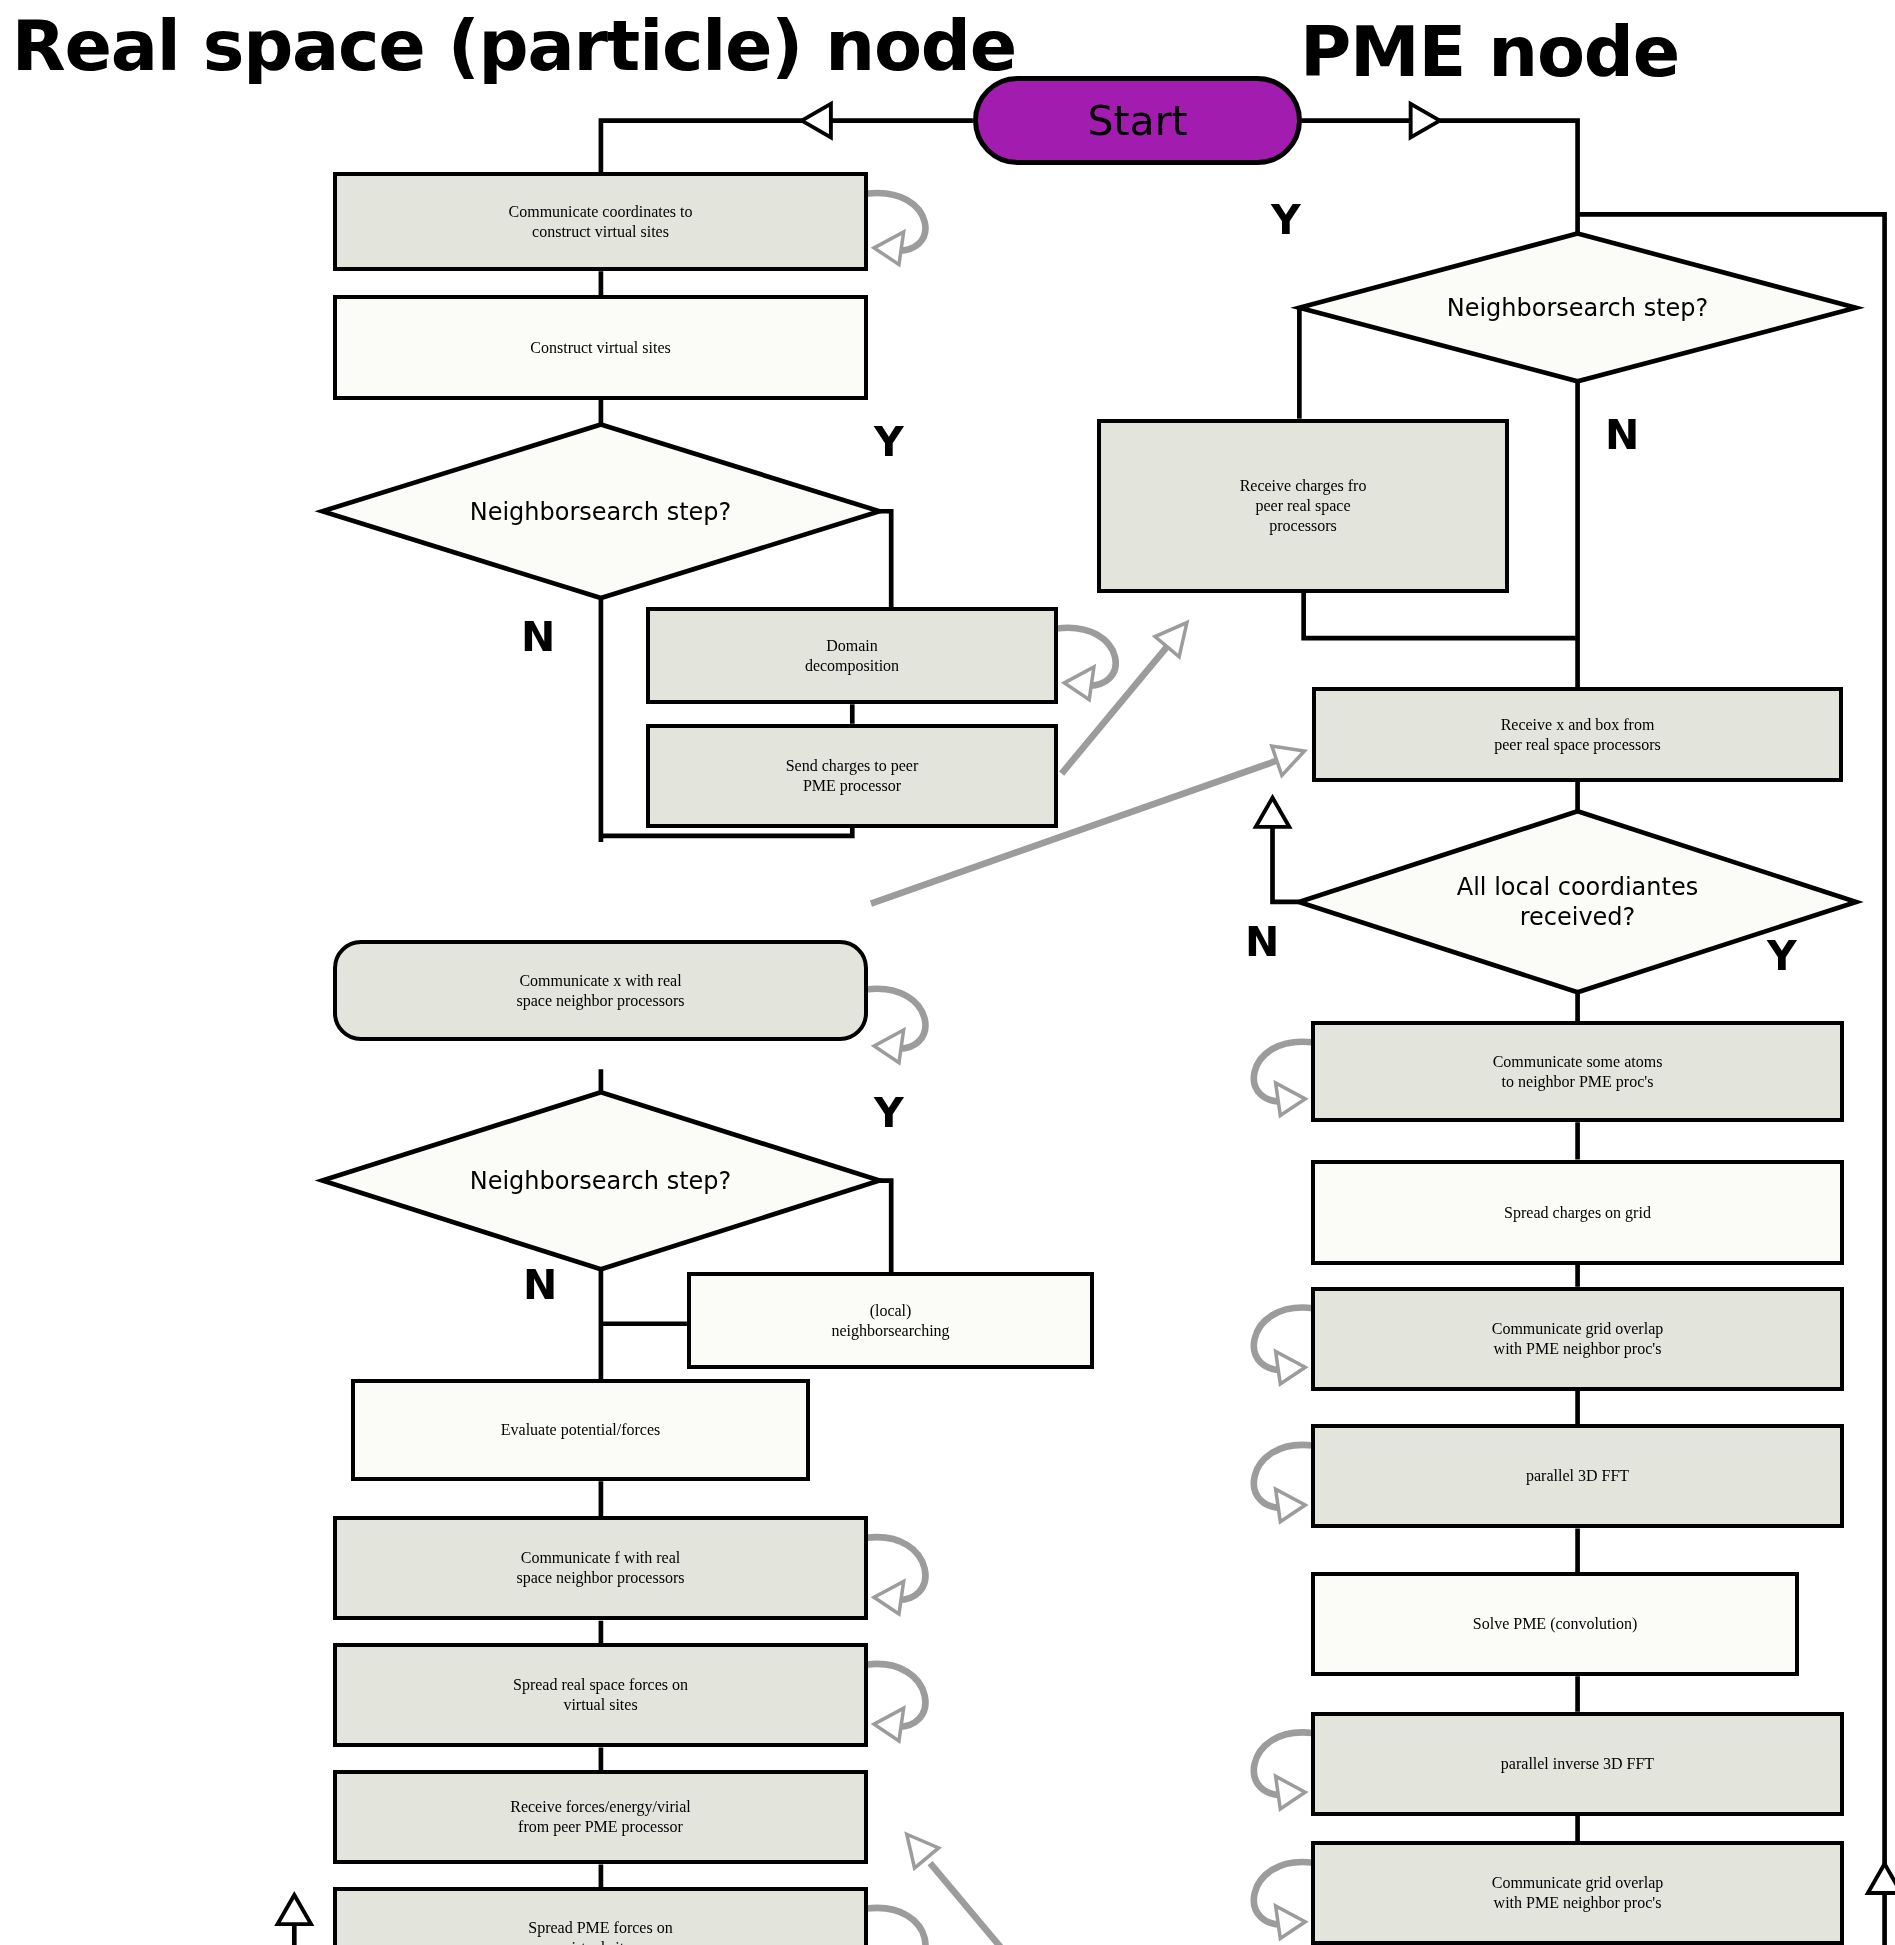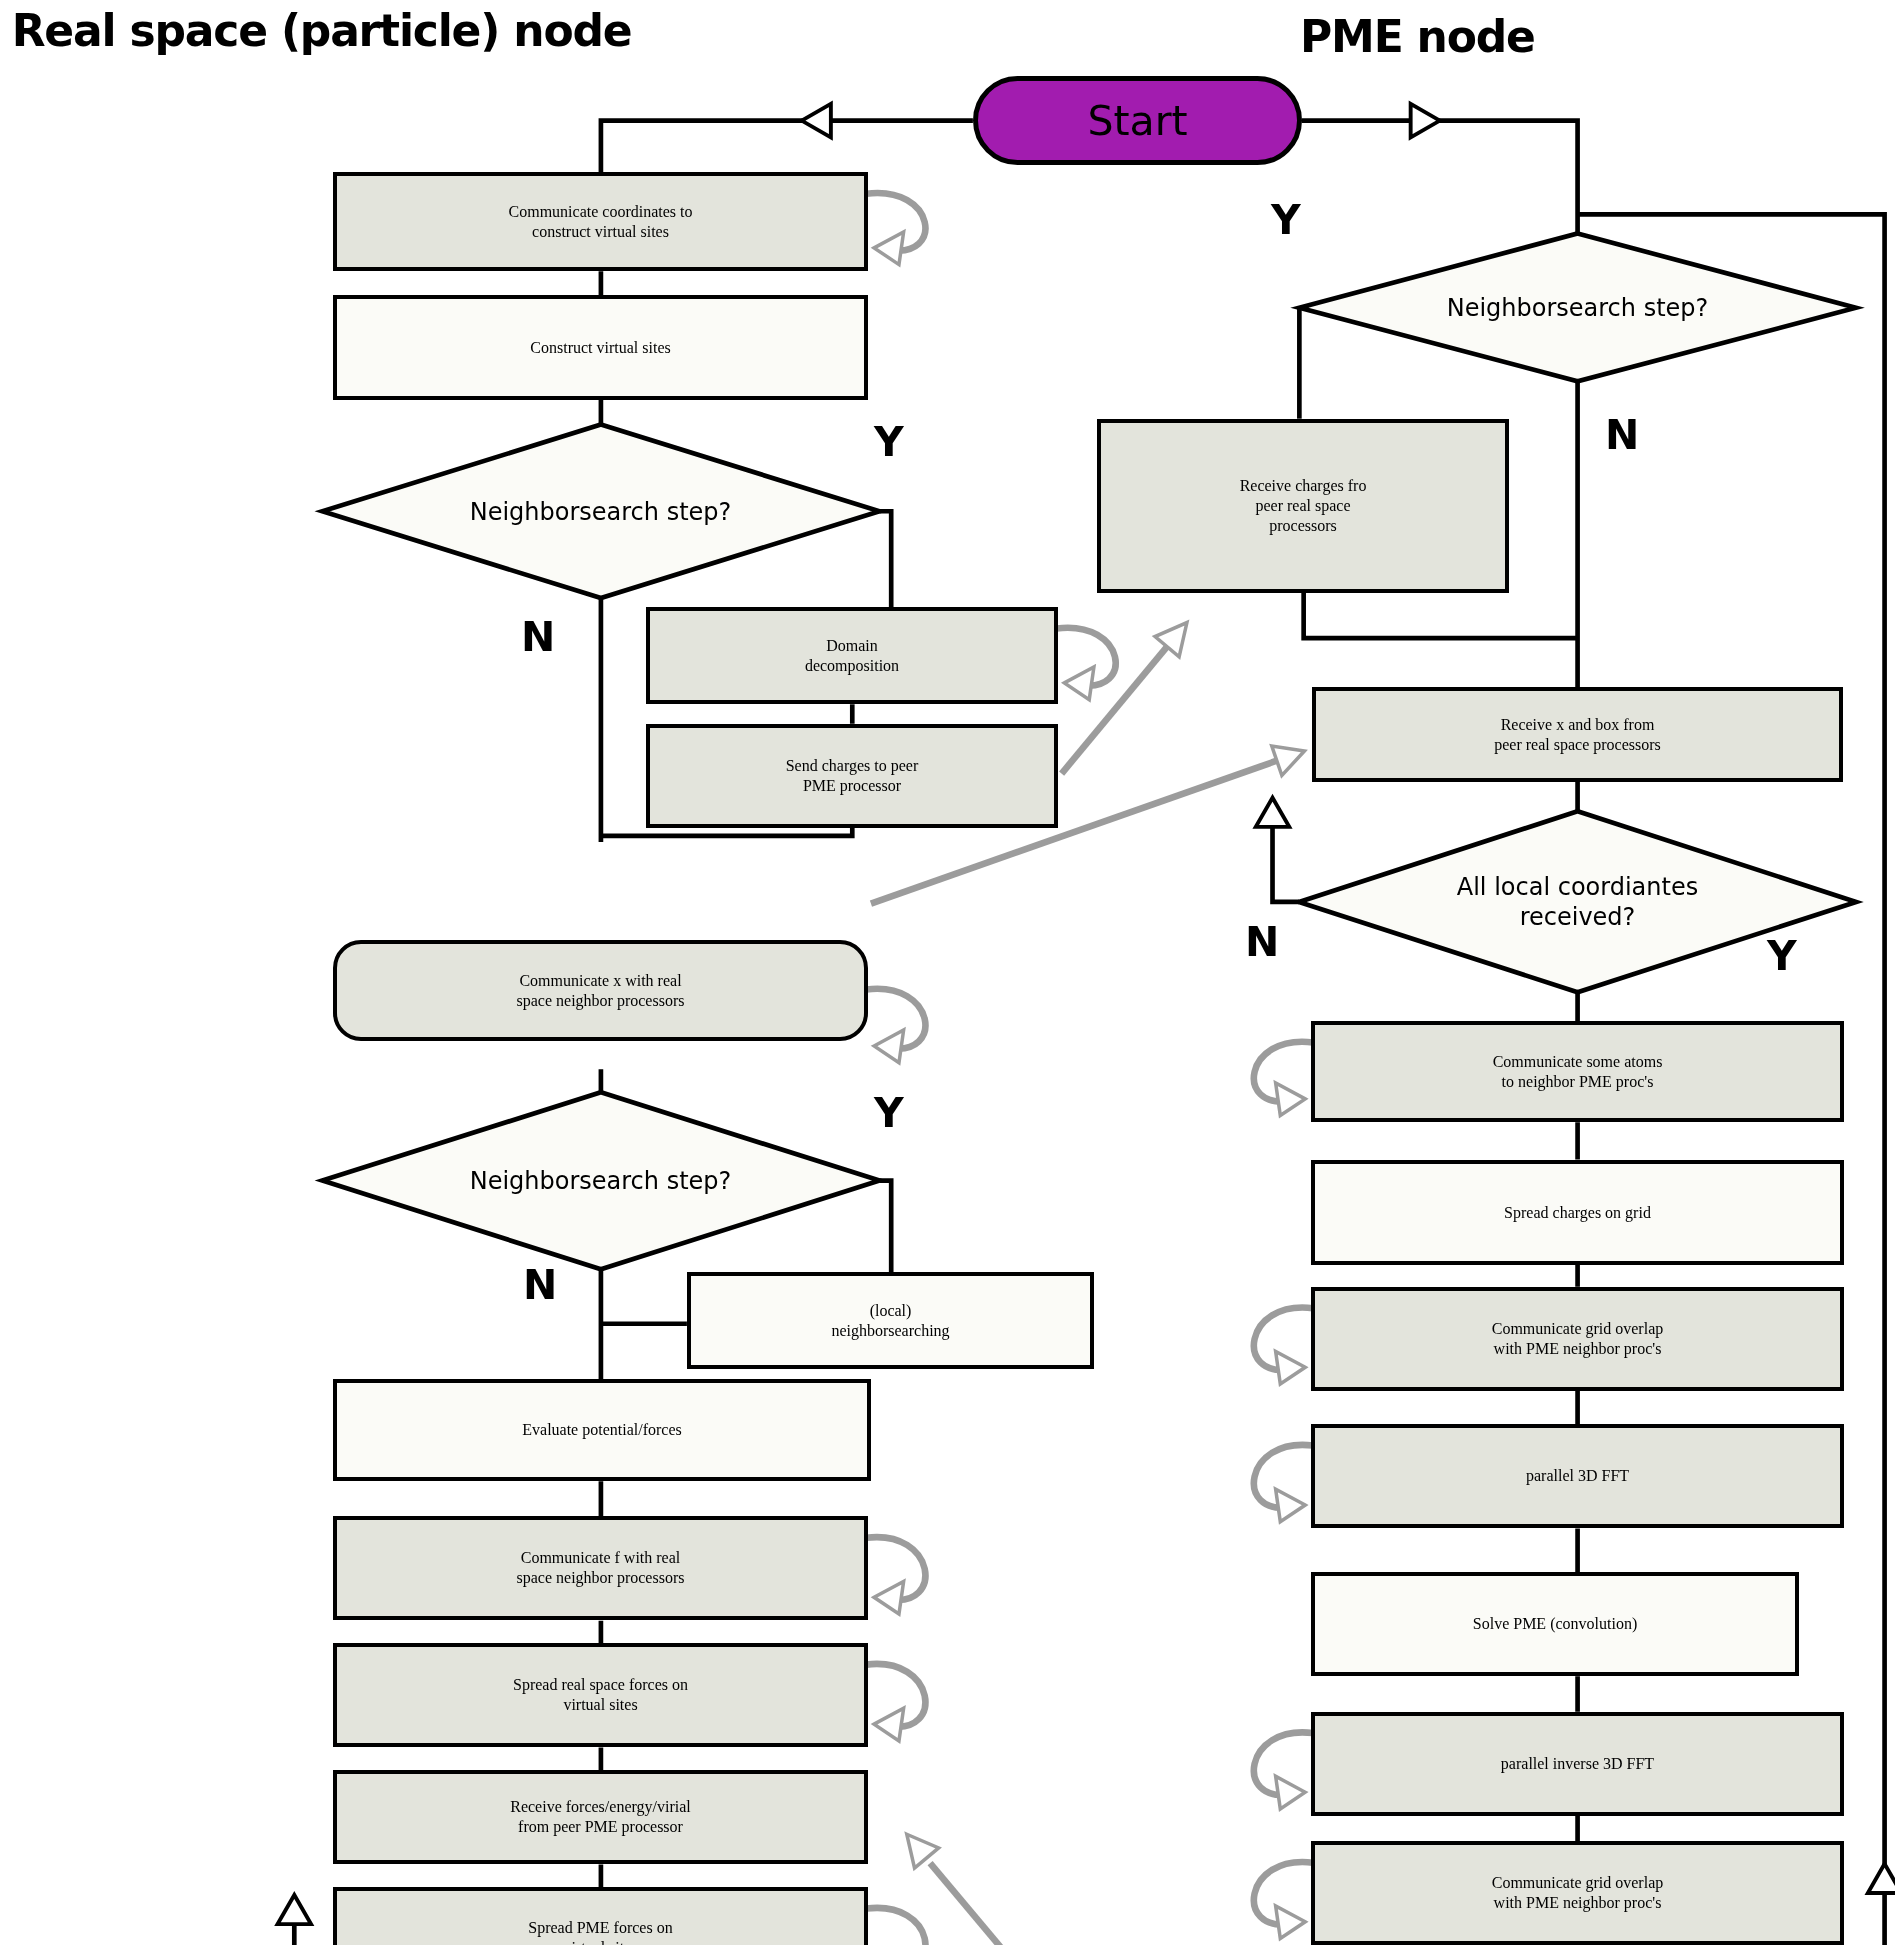--- a/index.html
+++ b/index.html
@@ -1,19 +1,19 @@
 <!DOCTYPE html>
 <html style="font-size:6.2px"><head>
 <meta charset="utf-8">
 <style>
   html,body{margin:0;padding:0;background:#ffffff;}
   #canvas{position:relative;width:1896px;height:2658px;background:#ffffff;overflow:hidden;
           font-family:"DejaVu Sans","Liberation Sans",sans-serif;color:#000;}
   #wires{position:absolute;left:0;top:0;z-index:0;}
-  .title{position:absolute;z-index:2;font-weight:bold;font-size:44px;letter-spacing:-1.2px;white-space:nowrap;}
+  .title{position:absolute;z-index:2;font-weight:bold;font-size:70px;letter-spacing:-1.2px;white-space:nowrap;}
   .node{position:absolute;z-index:2;box-sizing:border-box;border:4.3px solid #000;
         display:flex;align-items:center;justify-content:center;text-align:center;
         font-size:16px;line-height:1.25;white-space:pre-line;font-family:Liberation Serif, serif;}
   .gray{background:#e3e4dc;}
   .white{background:#fbfbf7;}
   .terminal{position:absolute;z-index:2;box-sizing:border-box;border:5.4px solid #000;border-radius:389px;
         background:#a21caf;display:flex;align-items:center;justify-content:center;font-size:41px;}
   .dtext{position:absolute;z-index:2;display:flex;align-items:center;justify-content:center;
         text-align:center;font-size:24px;line-height:1.25;white-space:pre-line;}
   .blabel{position:absolute;z-index:2;font-weight:bold;font-size:41px;}
@@ -126,21 +126,21 @@
 construct virtual sites</div>
   <div class="node white" style="left:333px;top:295px;width:535px;height:105px;">Construct virtual sites</div>
   <div class="node gray" style="left:646px;top:607px;width:412px;height:97px;">Domain
 decomposition</div>
   <div class="node gray" style="left:646px;top:724px;width:412px;height:104px;">Send charges to peer
 PME processor</div>
   <div class="node gray" style="left:333px;top:940px;width:535px;height:101px;border-radius:28px;">Communicate x with real
 space neighbor processors</div>
   <div class="node white" style="left:687px;top:1272px;width:407px;height:97px;">(local)
 neighborsearching</div>
-  <div class="node white" style="left:333px;top:1379px;width:538px;height:102px;">Evaluate potential/forces</div>
+  <div class="node white" style="left:351px;top:1379px;width:459px;height:102px;">Evaluate potential/forces</div>
   <div class="node gray" style="left:333px;top:1516px;width:535px;height:104px;">Communicate f with real
 space neighbor processors</div>
   <div class="node gray" style="left:333px;top:1770px;width:535px;height:94px;">Receive forces/energy/virial
 from peer PME processor</div>
   <div class="node gray" style="left:333px;top:1643px;width:535px;height:104px;">Spread real space forces on
 virtual sites</div>
   <div class="node gray" style="left:333px;top:1887px;width:535px;height:102px;">Spread PME forces on
 virtual sites</div>
 
   <div class="node gray" style="left:1097px;top:419px;width:412px;height:174px;">Receive charges fro

